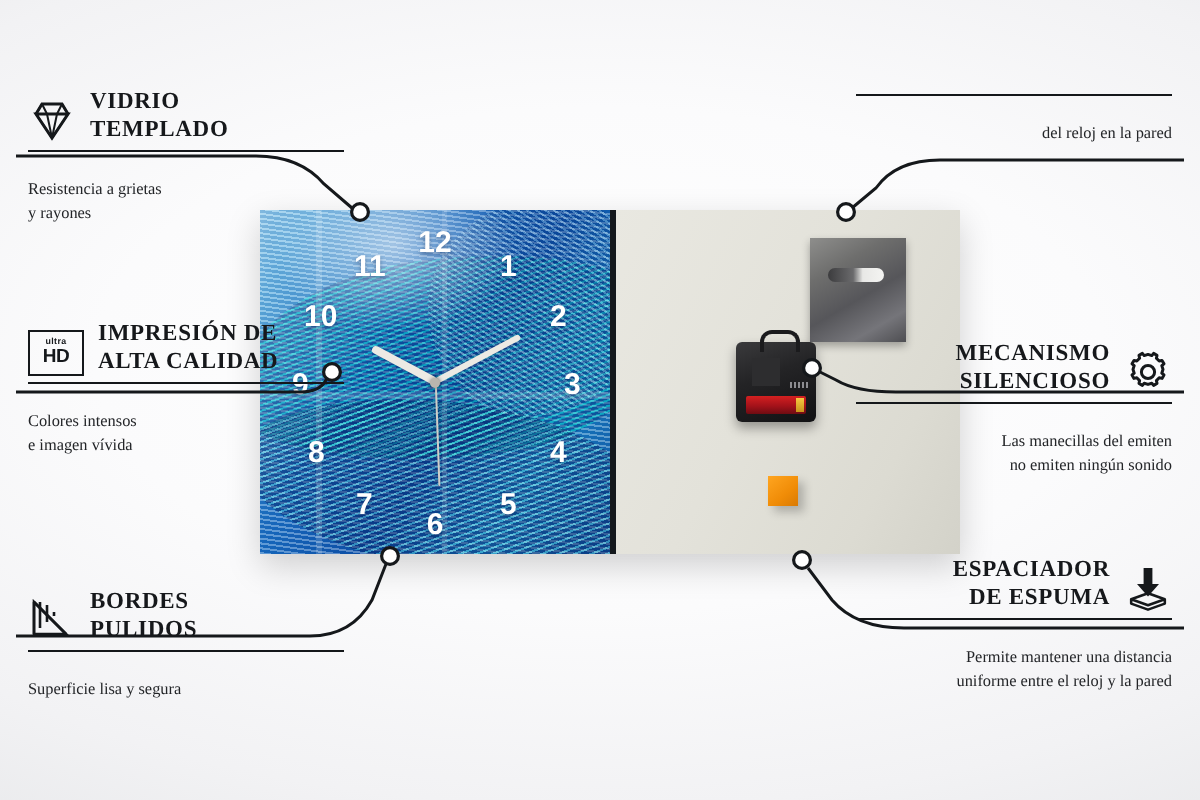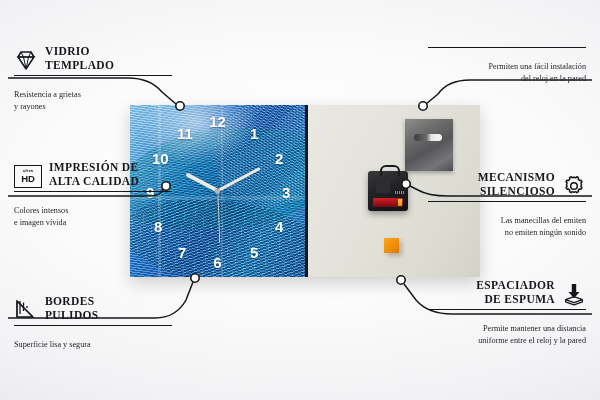--- a/index.html
+++ b/index.html
@@ -291,21 +291,20 @@
     </div>
     <div class="rule"></div>
     <div class="desc">
       <div>Superficie lisa y segura</div>
     </div>
   </div>
 
   <div class="feat right" style="left:428px;top:44px;">
     <div class="rule"></div>
     <div class="desc">
-      <div>Permiten una fácil instalación</div>
       <div>del reloj en la pared</div>
     </div>
   </div>
 
   <div class="feat right" style="left:428px;top:170px;">
     <div class="head">
       <div>
         <div class="title">
           <div>MECANISMO</div>
           <div>SILENCIOSO</div>

